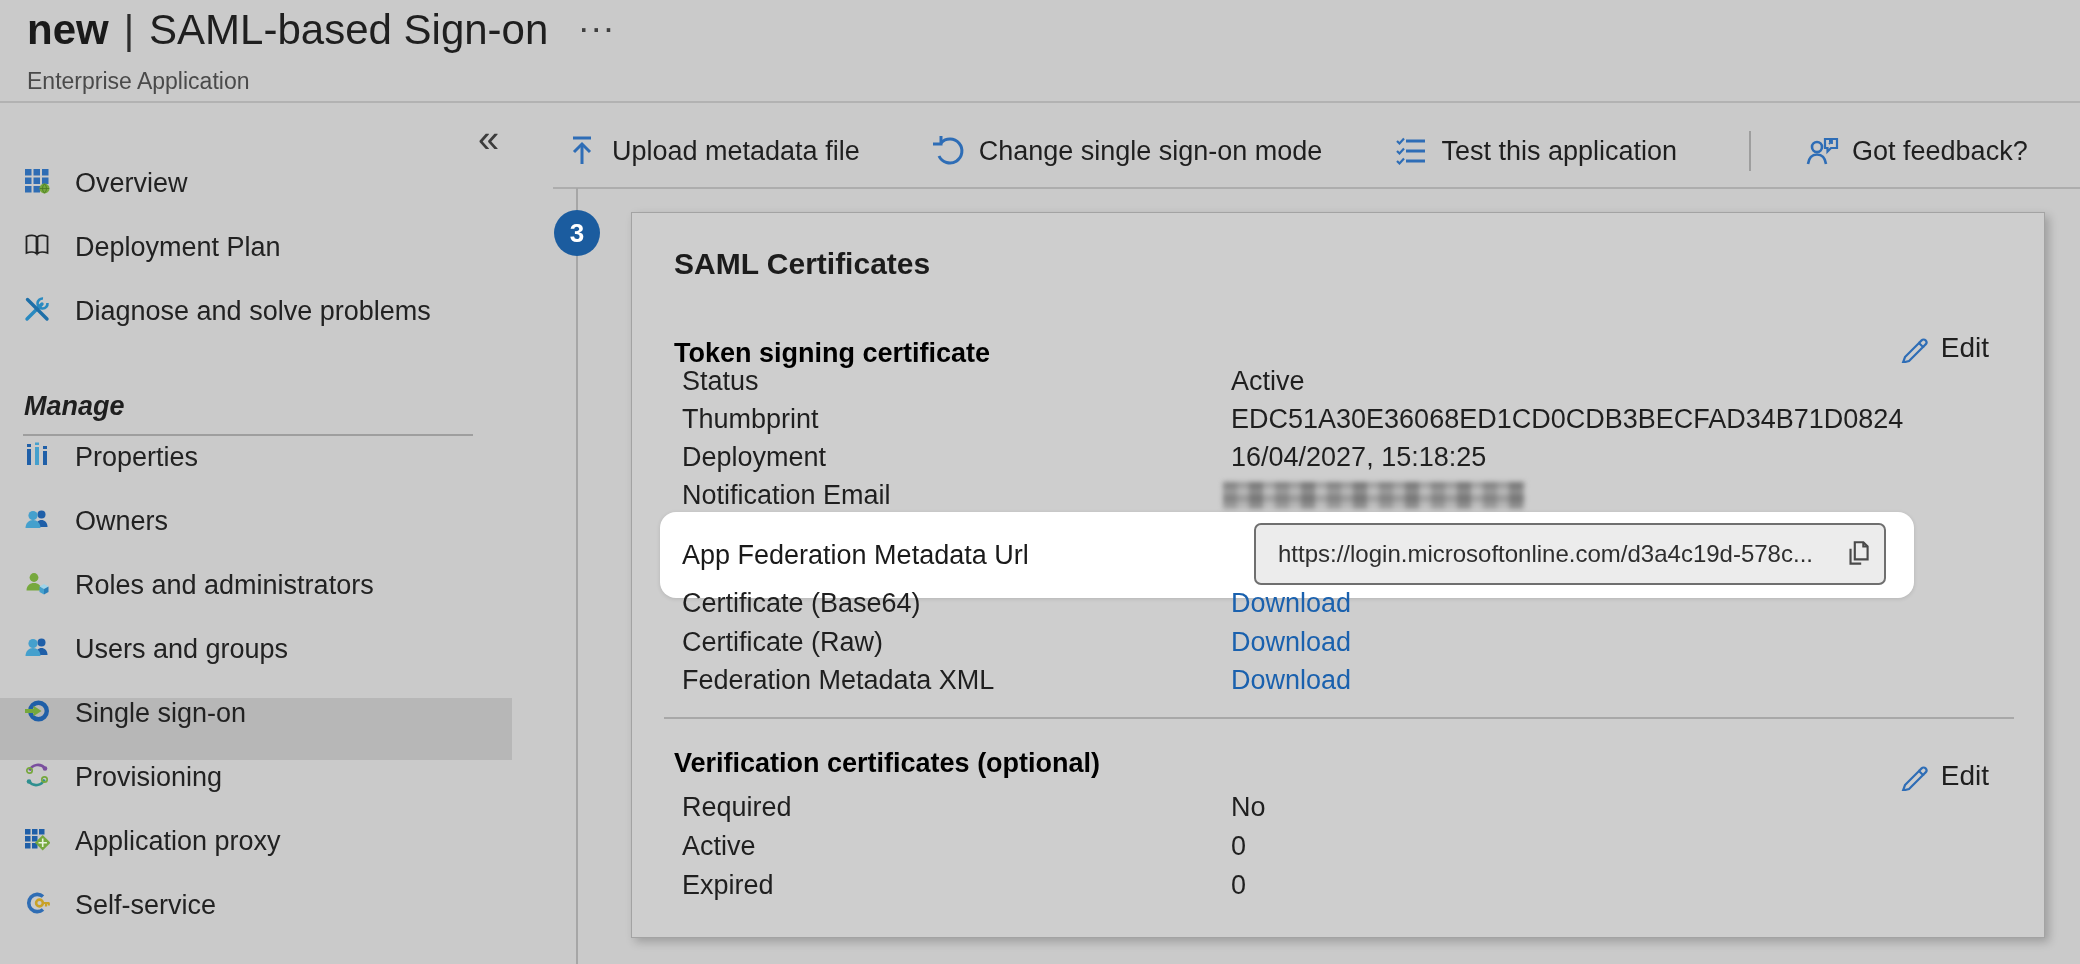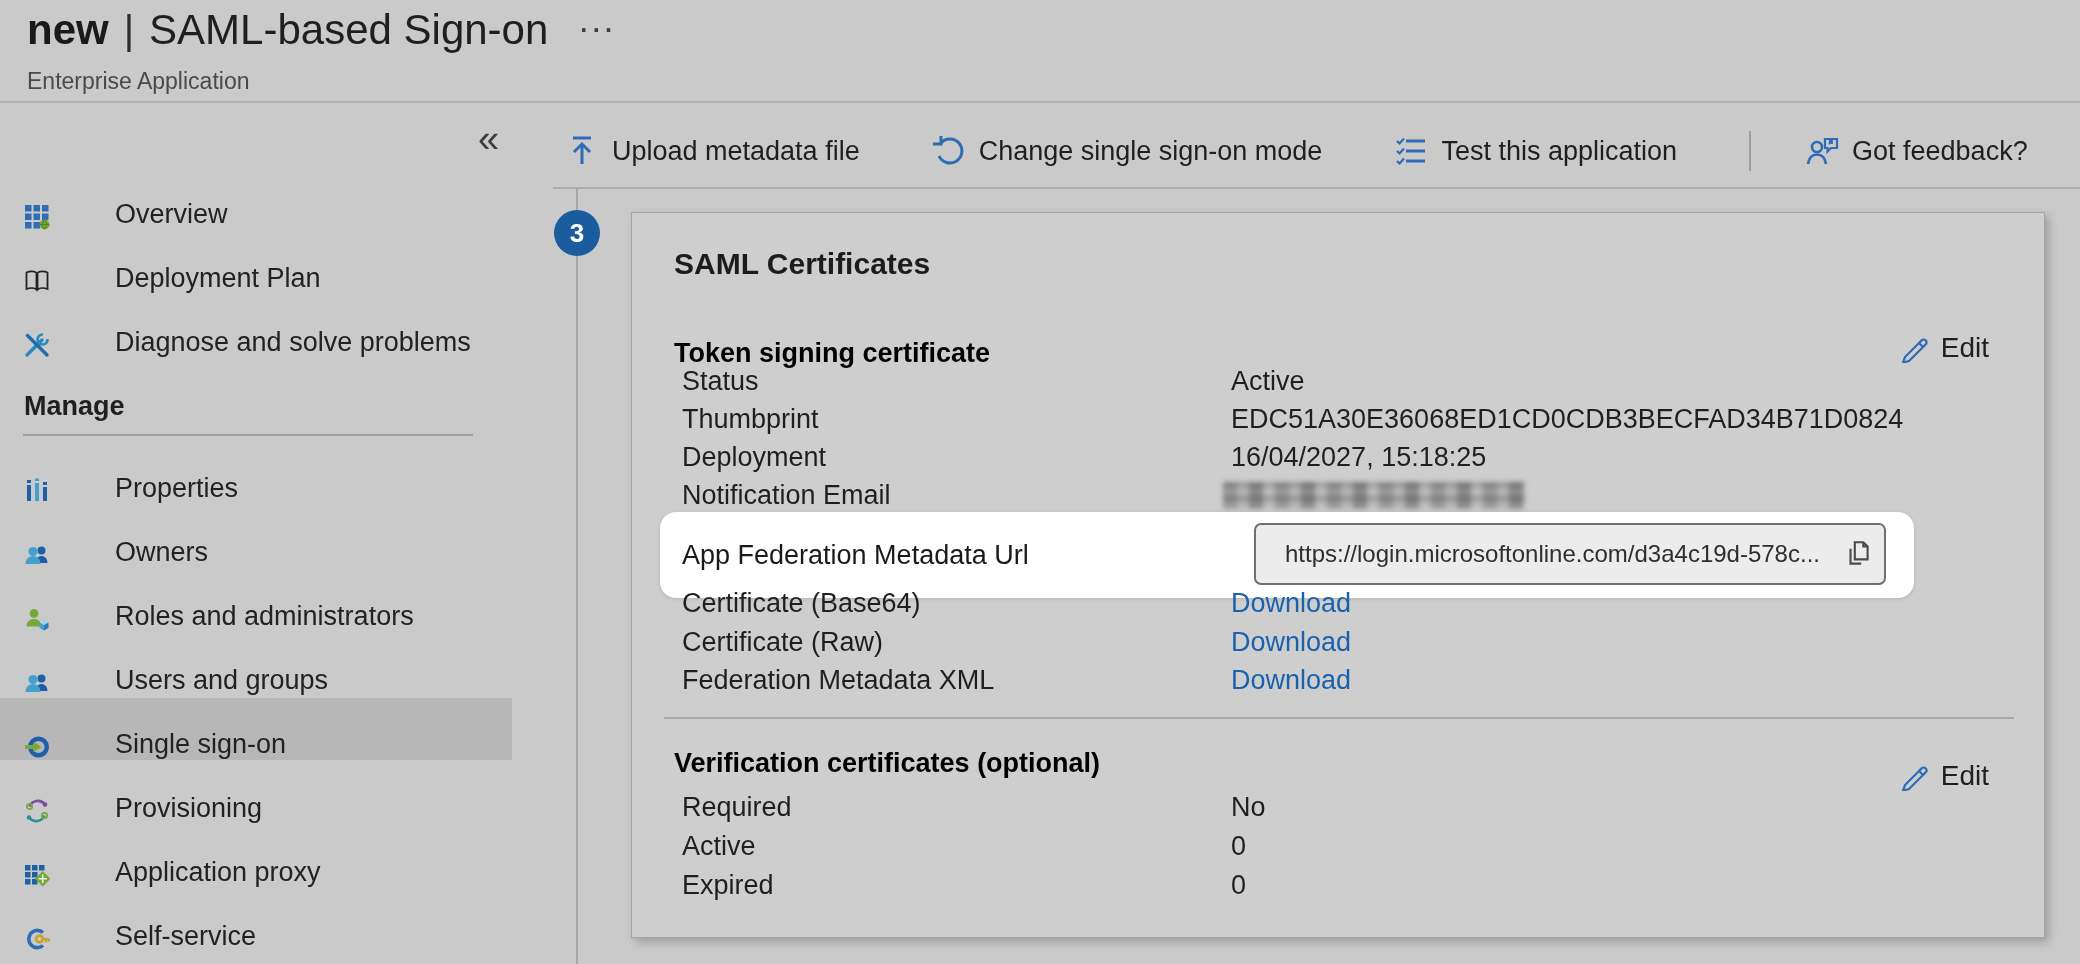--- a/index.html
+++ b/index.html
@@ -15,25 +15,25 @@
   .title-line{position:absolute;left:27px;top:6px;display:flex;align-items:baseline;white-space:nowrap;}
   .app-name{font-size:42px;font-weight:700;color:#1a1a1a;}
   .title-sep{font-size:40px;font-weight:300;color:#2c2c2c;margin:0 15px;}
   .pg-title{font-size:42px;font-weight:400;color:#1f1f1f;}
   .more-dots{margin-left:32px;font-size:25px;font-weight:700;color:#3f3f3f;letter-spacing:4px;cursor:pointer;align-self:center;}
   .subtitle{position:absolute;left:27px;top:68px;font-size:23px;color:var(--text-secondary);}
   .header-border{position:absolute;left:0;top:101px;width:2080px;height:1.5px;background:#b2b2b2;}
 
   
   .collapse{position:absolute;left:478px;top:118px;font-size:38px;color:#3c3c3c;cursor:pointer;}
-  .side-item{position:absolute;left:0;width:512px;height:62px;display:flex;align-items:flex-end;cursor:pointer;gap:40px;}
+  .side-item{position:absolute;left:0;width:512px;height:62px;display:flex;align-items:flex-start;cursor:pointer;}
   .side-item.selected{background:var(--selected-bg);}
   .si-icon{margin-left:24px;width:26px;height:26px;flex:0 0 26px;}
   .si-label{margin-left:25px;font-size:27px;color:#222;white-space:nowrap;}
-  .side-section{position:absolute;left:24px;top:390px;height:32px;line-height:32px;font-size:27px;font-weight:700;color:#1f1f1f;}
+  .side-section{position:absolute;left:24px;top:390px;height:32px;line-height:32px;font-size:27px;font-weight:700;color:#1f1f1f;font-style:italic;}
   .side-divider{position:absolute;left:23px;top:434px;width:450px;height:1.5px;background:#9e9e9e;}
 
   
   .toolbar{position:absolute;left:565px;top:120px;height:62px;display:flex;align-items:center;gap:30px;}
   .tb-btn{display:flex;align-items:center;gap:13px;margin-right:42px;cursor:pointer;}
   .tb-btn .tb-ic{color:var(--accent-blue);width:34px;height:34px;}
   .tb-label{font-size:27px;color:#1f1f1f;white-space:nowrap;}
   .tb-divider{width:2px;height:40px;background:#9e9e9e;margin-right:24px;}
   .toolbar-border{position:absolute;left:553px;top:187px;width:1527px;height:1.5px;background:#adadad;}
 
@@ -57,21 +57,21 @@
     background:repeating-linear-gradient(90deg,#9a9a9a 0 14px,#b6b6b6 14px 26px,#8d8d8d 26px 40px,#bdbdbd 40px 52px),
                repeating-linear-gradient(0deg,rgba(255,255,255,.25) 0 7px,rgba(0,0,0,.15) 7px 14px);
     background-blend-mode:multiply;}
   .card-divider{position:absolute;left:32px;top:504px;width:1350px;height:1.5px;background:#a8a8a8;}
 
   
   .spotlight{position:absolute;left:28px;top:299px;width:1254px;height:86px;background:var(--spotlight-bg);
     border-radius:16px;display:flex;align-items:center;box-shadow:0 1px 4px rgba(0,0,0,0.12);}
   .spot-label{margin-left:22px;font-size:27px;color:#1a1a1a;white-space:nowrap;}
   .url-input{position:absolute;left:594px;top:11px;width:632px;height:62px;background:#ececec;
-    border:2px solid #6f6f6f;border-radius:7px;box-sizing:border-box;display:flex;align-items:center;cursor:text;padding-left:7px;}
+    border:2px solid #6f6f6f;border-radius:7px;box-sizing:border-box;display:flex;align-items:center;cursor:text;}
   .url-text{margin-left:22px;font-size:24px;color:#2e2e2e;white-space:nowrap;overflow:hidden;width:545px;}
   .copy-btn{position:absolute;right:10px;top:13px;width:32px;height:32px;color:#4a4a4a;cursor:pointer;}
 
   svg{display:block;}
 </style>
 </head>
 <body>
 
 <div id="screen">
 

